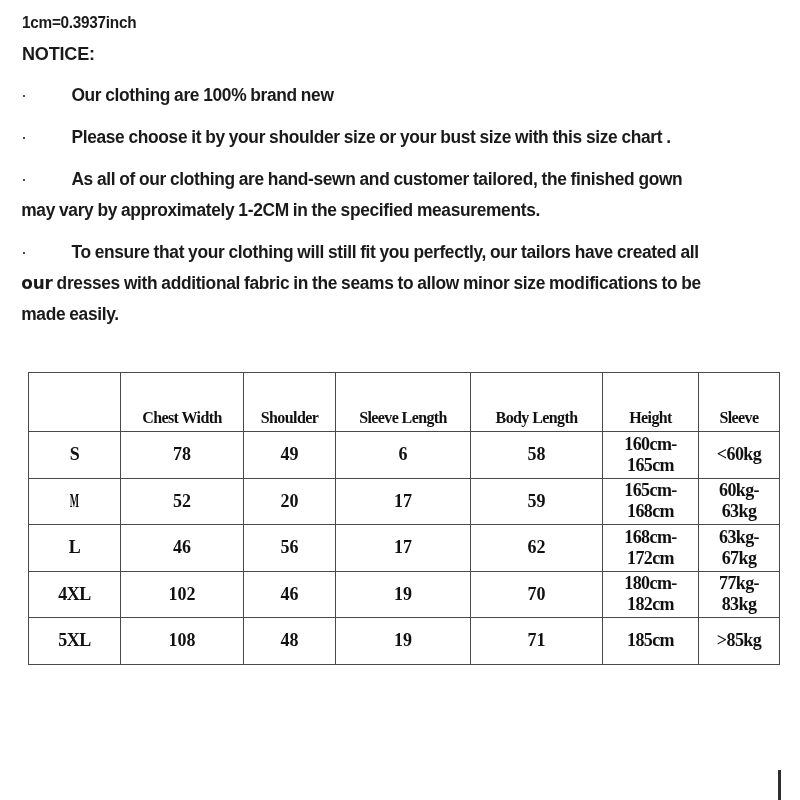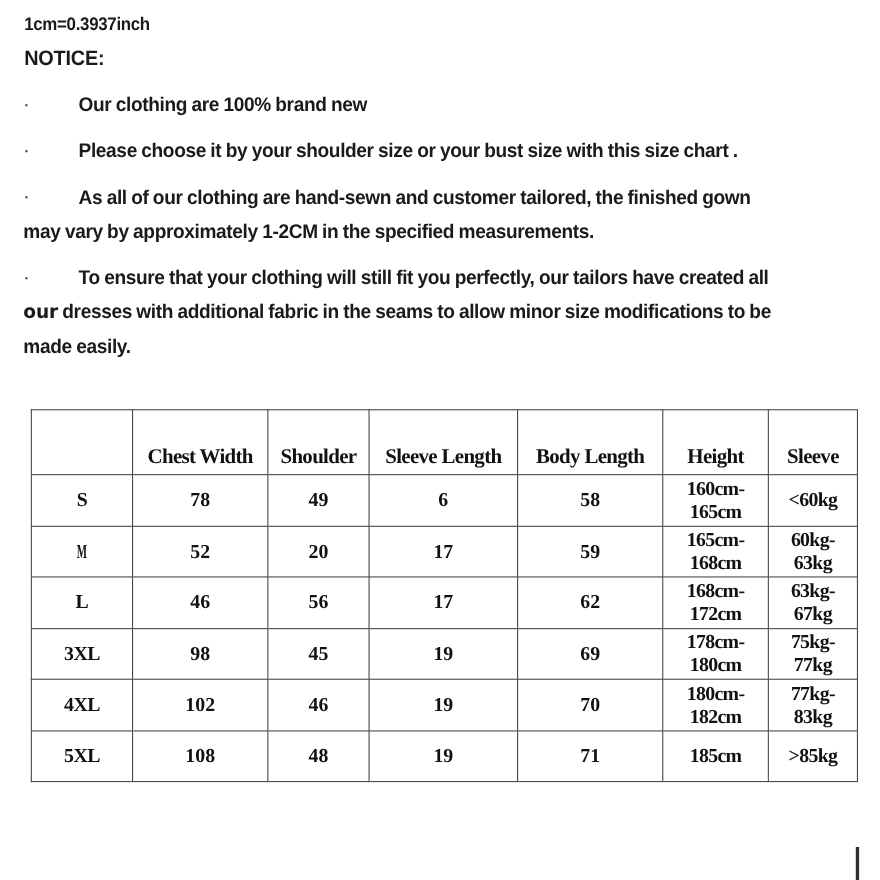--- a/index.html
+++ b/index.html
@@ -117,21 +117,21 @@
     border: 1.5px solid #4a4a4a;
     text-align: center;
     vertical-align: middle;
     font-weight: bold;
     color: #111;
     padding: 0;
   }
 
   table.size-table thead th {
     height: 54px;
-    font-size: 19px;
+    font-size: 16px;
     letter-spacing: -0.6px;
     vertical-align: bottom;
     padding-bottom: 4px;
     white-space: nowrap;
   }
 
   table.size-table thead th.corner-cell {
     font-size: 0;
   }
 
@@ -282,35 +282,20 @@
           <span class="rng">172cm</span>
         </td>
         <td class="range-cell">
           <span class="rng">63kg-</span>
           <span class="rng">67kg</span>
         </td>
       </tr>
 
 
 
-      <tr>
-        <td class="size-cell">3XL</td>
-        <td>98</td>
-        <td>45</td>
-        <td>19</td>
-        <td>69</td>
-        <td class="range-cell">
-          <span class="rng">178cm-</span>
-          <span class="rng">180cm</span>
-        </td>
-        <td class="range-cell">
-          <span class="rng">75kg-</span>
-          <span class="rng">77kg</span>
-        </td>
-      </tr>
 
       <tr>
         <td class="size-cell">4XL</td>
         <td>102</td>
         <td>46</td>
         <td>19</td>
         <td>70</td>
         <td class="range-cell">
           <span class="rng">180cm-</span>
           <span class="rng">182cm</span>

